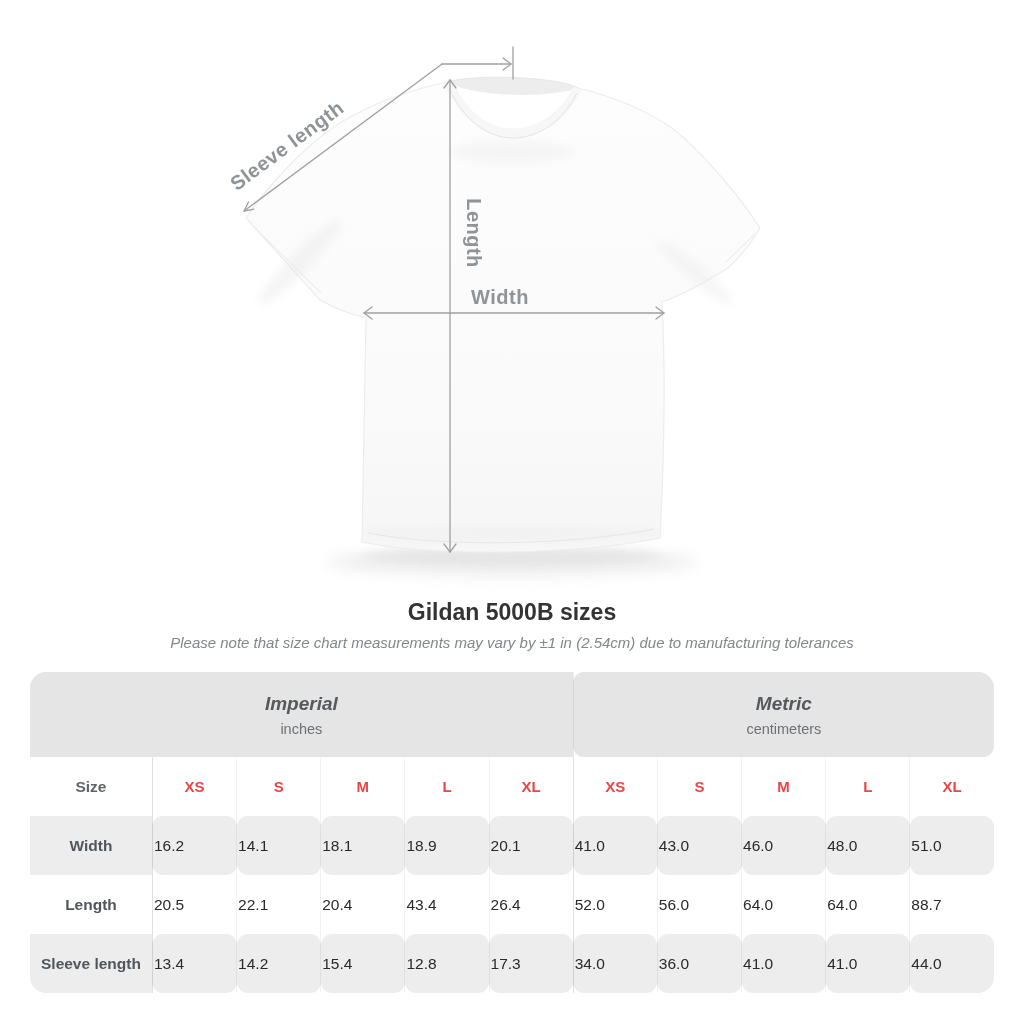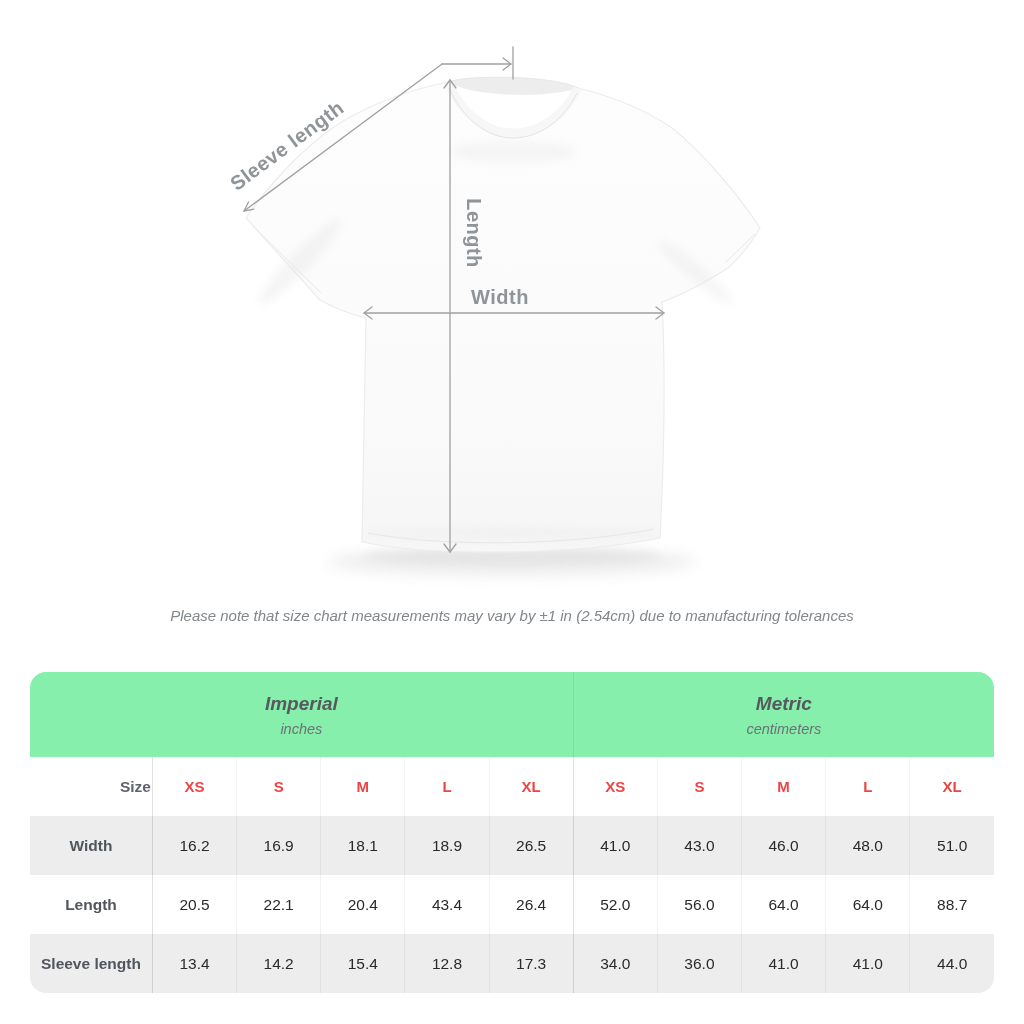--- a/index.html
+++ b/index.html
@@ -12,33 +12,33 @@
   .measure-label { font-family:"Liberation Sans", sans-serif; font-weight:bold; font-size:20px; fill:#8f9499; letter-spacing:0.5px; }
   
   .title-block { position:absolute; top:599px; left:0; width:1024px; text-align:center; }
   .page-title  { font-size:23px; font-weight:bold; color:#333333; margin:0; }
   .page-subtitle { font-size:15px; font-style:italic; color:#82878c; margin:8px 0 0 0; }
   
   .table-wrap { position:absolute; left:30px; top:672px; width:964px; border-radius:16px; overflow:hidden; background:#ffffff; }
   table { width:100%; border-collapse:collapse; table-layout:fixed; }
   col.c-size { width:12.7%; }
   col.c-val  { width:8.73%; }
-  tr.unit-row { background:#86efac; height:85px; }
+  tr.unit-row { background:#e5e5e5; height:85px; }
   tr.unit-row th { vertical-align:middle; text-align:center; font-weight:normal; }
   .unit-title { font-size:19px; font-weight:bold; font-style:italic; color:#56595d; }
-  .unit-sub   { font-size:14.5px; font-style:italic; color:#6d7175; margin-top:6px; }
+  .unit-sub   { font-size:14.5px; color:#6d7175; margin-top:6px; }
   tr.sizes-row { background:#ffffff; height:59px; }
   tr.sizes-row th { text-align:center; vertical-align:middle; font-size:15px; font-weight:bold; color:#ef4444; }
-  tr.sizes-row th.size-head { font-size:15.5px; color:#5f646a;text-align:right; }
+  tr.sizes-row th.size-head { font-size:15.5px; color:#5f646a; }
   tr.data-row { height:59px; }
   tr.data-row.stripe { background:#ededed; }
   tr.data-row.plain  { background:#ffffff; }
   tr.data-row th { text-align:center; vertical-align:middle; font-size:15.5px; font-weight:bold; color:#51565c; }
-  tr.data-row td { text-align:center; vertical-align:middle; font-size:15.5px; color:#2a2a2a; }
-  tr.sizes-row th + th, tr.data-row td, th.metric-head { border-left:1px solid rgba(0,0,0,0.05); }
+  tr.data-row td { vertical-align:middle; font-size:15.5px; color:#2a2a2a; }
+  tr.sizes-row th + th, tr.data-row td, th.metric-head { border-left:1px solid rgba(0,0,0,0.05);border-radius:11px; }
   th.metric-head { border-left:1px solid rgba(0,0,0,0.07); }
   .sep { border-left:1px solid rgba(0,0,0,0.12) !important; }
 </style>
 </head>
 <body>
 
 <div class="page">
 
   <svg class="diagram" width="1024" height="600" viewBox="0 0 1024 600">
     <defs>
@@ -118,20 +118,21 @@
         <polyline points="656,307 664,313 656,319"></polyline>
       </g>
     </g>
 
     <text class="measure-label" transform="translate(291 151) rotate(-36.6)" text-anchor="middle">Sleeve length</text>
     <text class="measure-label" transform="translate(467 233) rotate(90)" text-anchor="middle">Length</text>
     <text class="measure-label" x="500" y="304" text-anchor="middle">Width</text>
   </svg>
 
   <div class="title-block">
+    <h1 class="page-title">Gildan 5000B sizes</h1>
     <p class="page-subtitle">Please note that size chart measurements may vary by ±1 in (2.54cm) due to manufacturing tolerances</p>
   </div>
 
   <div class="table-wrap">
     <table>
       <colgroup>
         <col class="c-size">
         <col class="c-val">
           <col class="c-val">
           <col class="c-val">
@@ -165,24 +166,24 @@
           <th>S</th>
           <th>M</th>
           <th>L</th>
           <th>XL</th>
         </tr>
       </thead>
       <tbody>
         <tr class="data-row stripe">
           <th>Width</th>
           <td class="sep">16.2</td>
-          <td>16.9</td>
+          <td>14.1</td>
           <td>18.1</td>
           <td>18.9</td>
-          <td>26.5</td>
+          <td>20.1</td>
           <td class="sep">41.0</td>
           <td>43.0</td>
           <td>46.0</td>
           <td>48.0</td>
           <td>51.0</td>
         </tr>
         <tr class="data-row plain">
           <th>Length</th>
           <td class="sep">20.5</td>
           <td>22.1</td>

